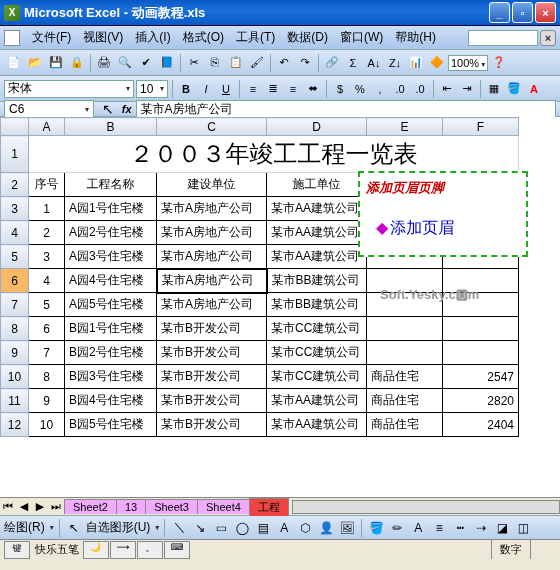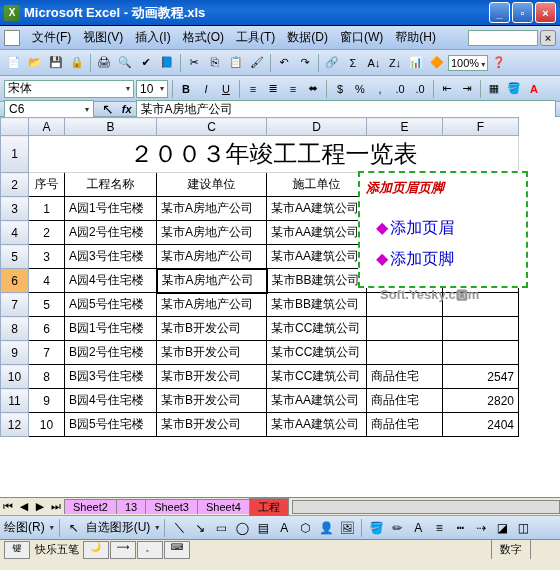--- a/index.html
+++ b/index.html
@@ -280,21 +280,20 @@
           <td class="cell b">某市AA建筑公司</td>
           <td class="cell b">商品住宅</td>
           <td class="cell b" style="text-align:right">2404</td>
         </tr>
       </tbody>
 </table>
 
 <div class="ctxmenu">
   <div class="ctxtitle">添加页眉页脚</div>
   <div class="ctxitem"><span class="diamond">◆</span><span>添加页眉</span></div>
-  <div class="ctxitem"><span class="diamond">◆</span><span>添加页脚</span></div>
 </div>
 <div class="watermark">Soft.Yesky.c🅾m</div>
 </div>
 
 <div class="sheettabs">
   <div class="navbtn">⏮</div>
   <div class="navbtn">◀</div>
   <div class="navbtn">▶</div>
   <div class="navbtn">⏭</div>
   <div class="tab inactive">Sheet2</div>

